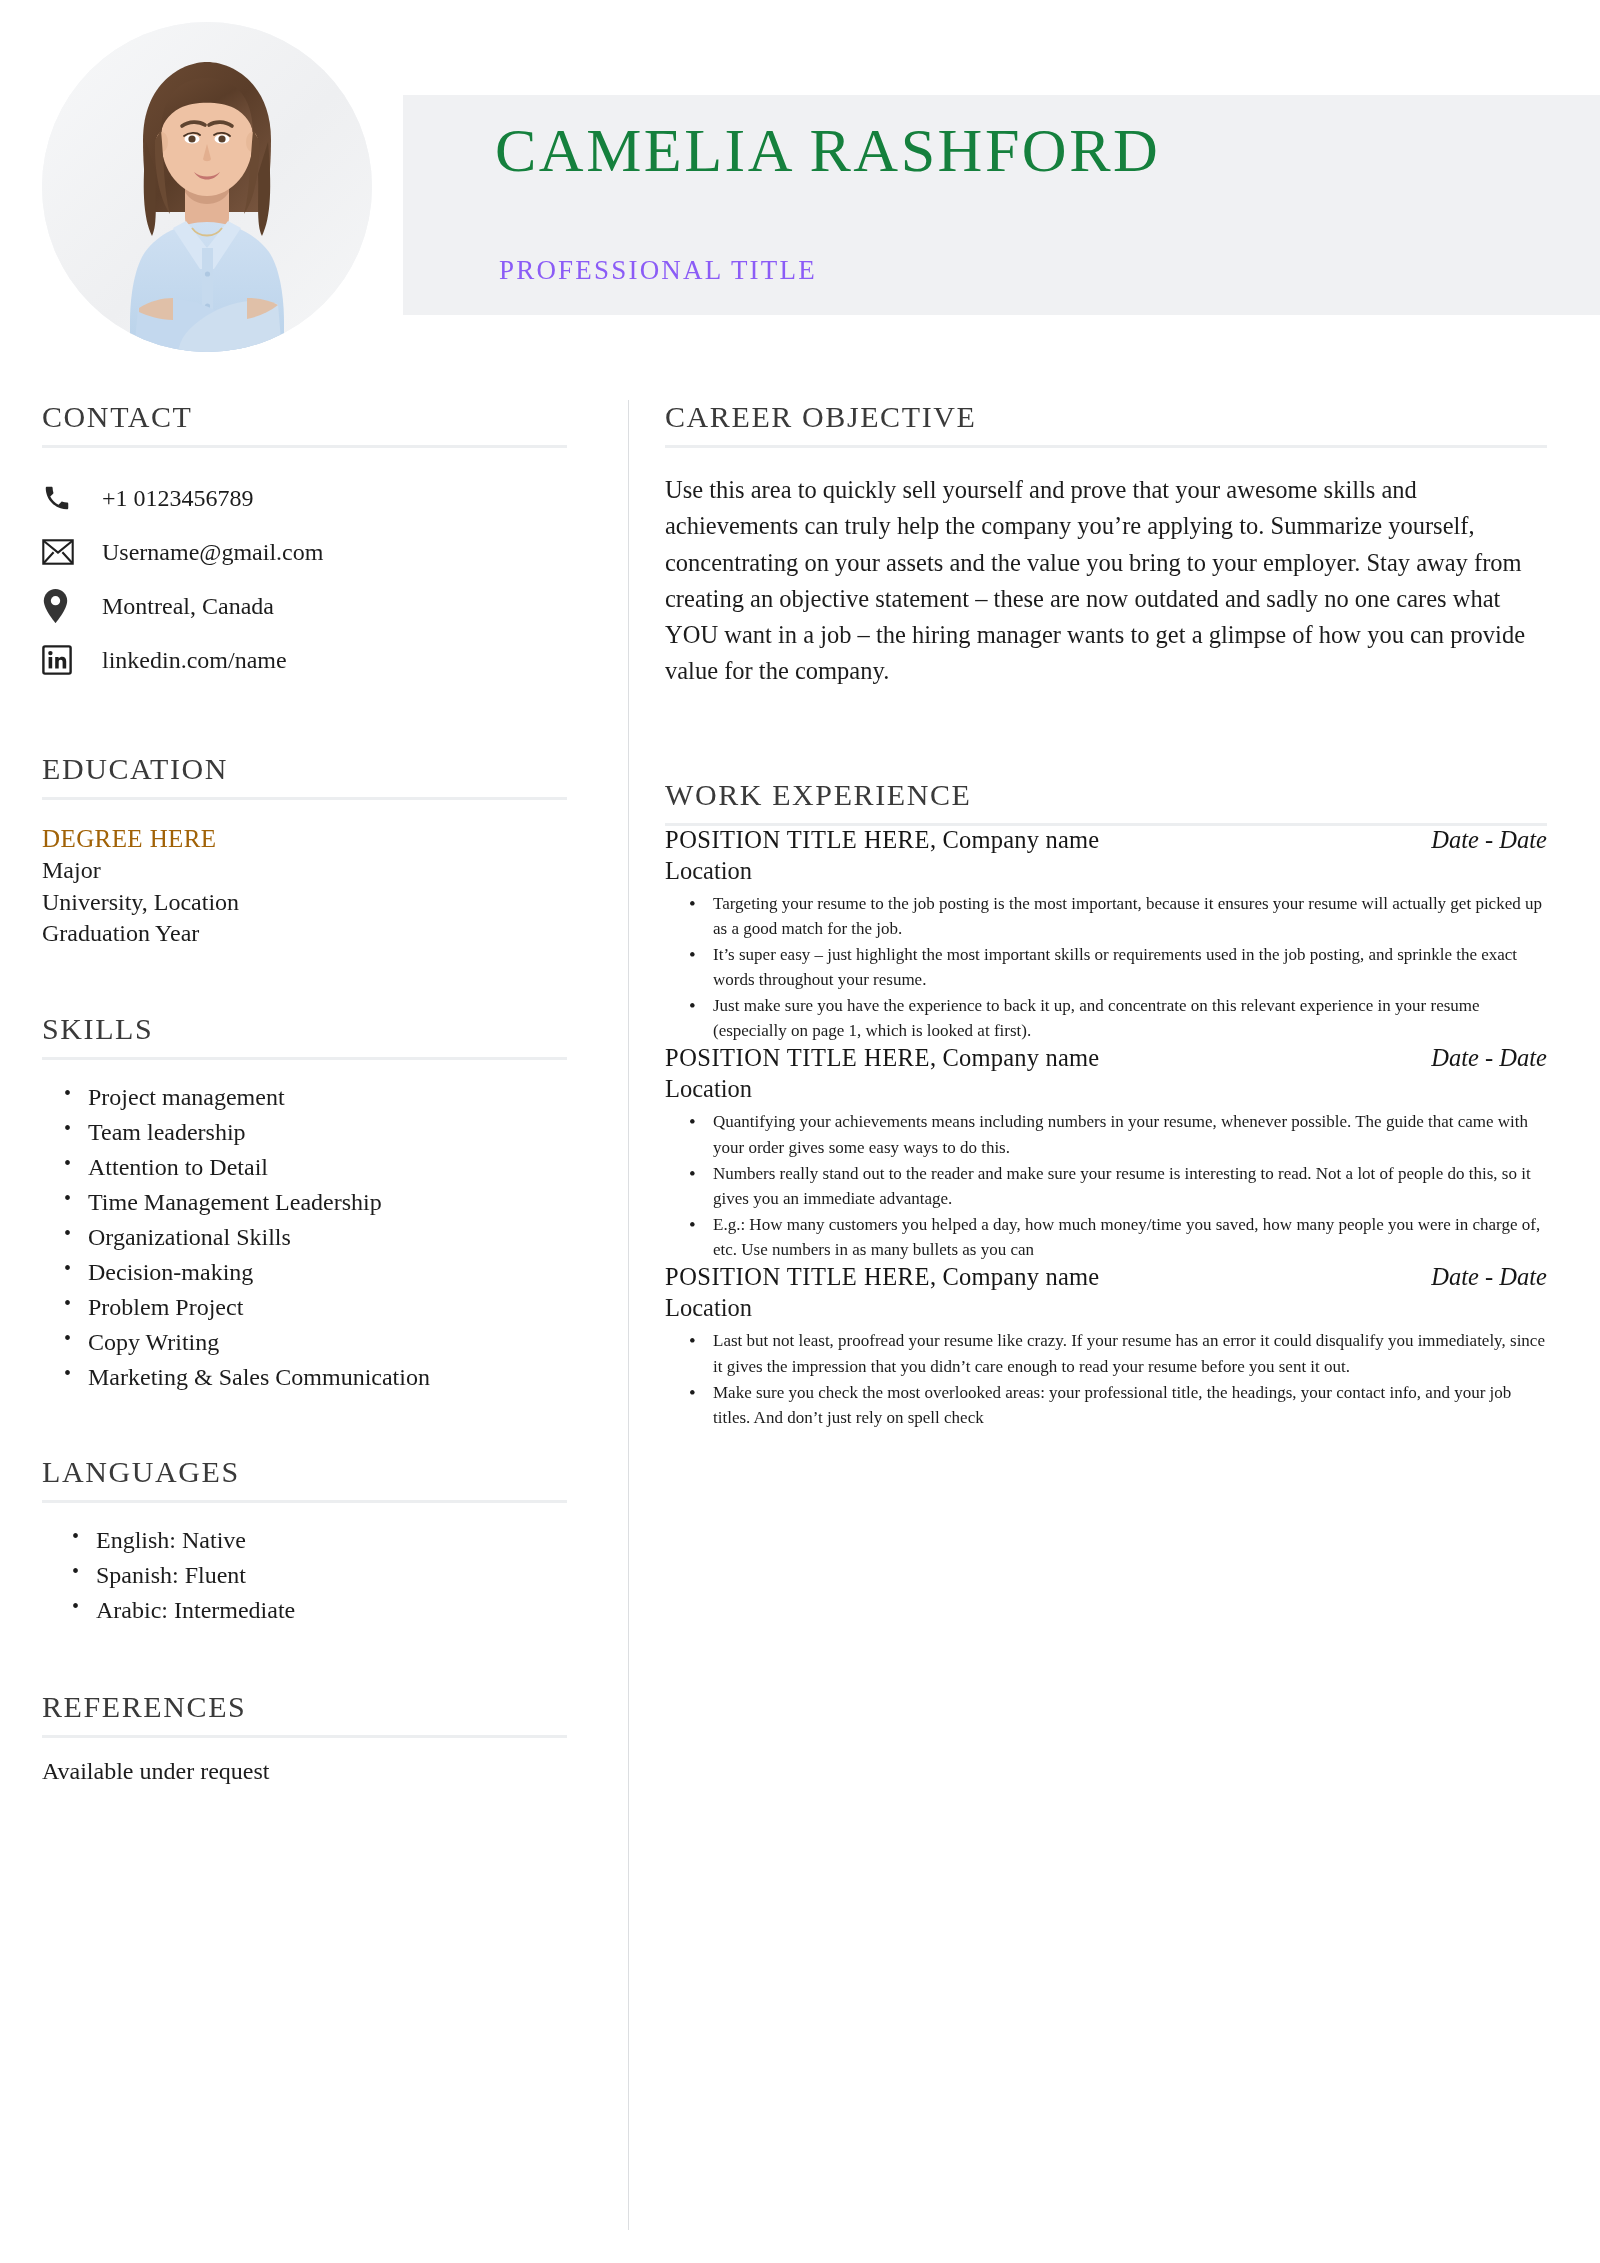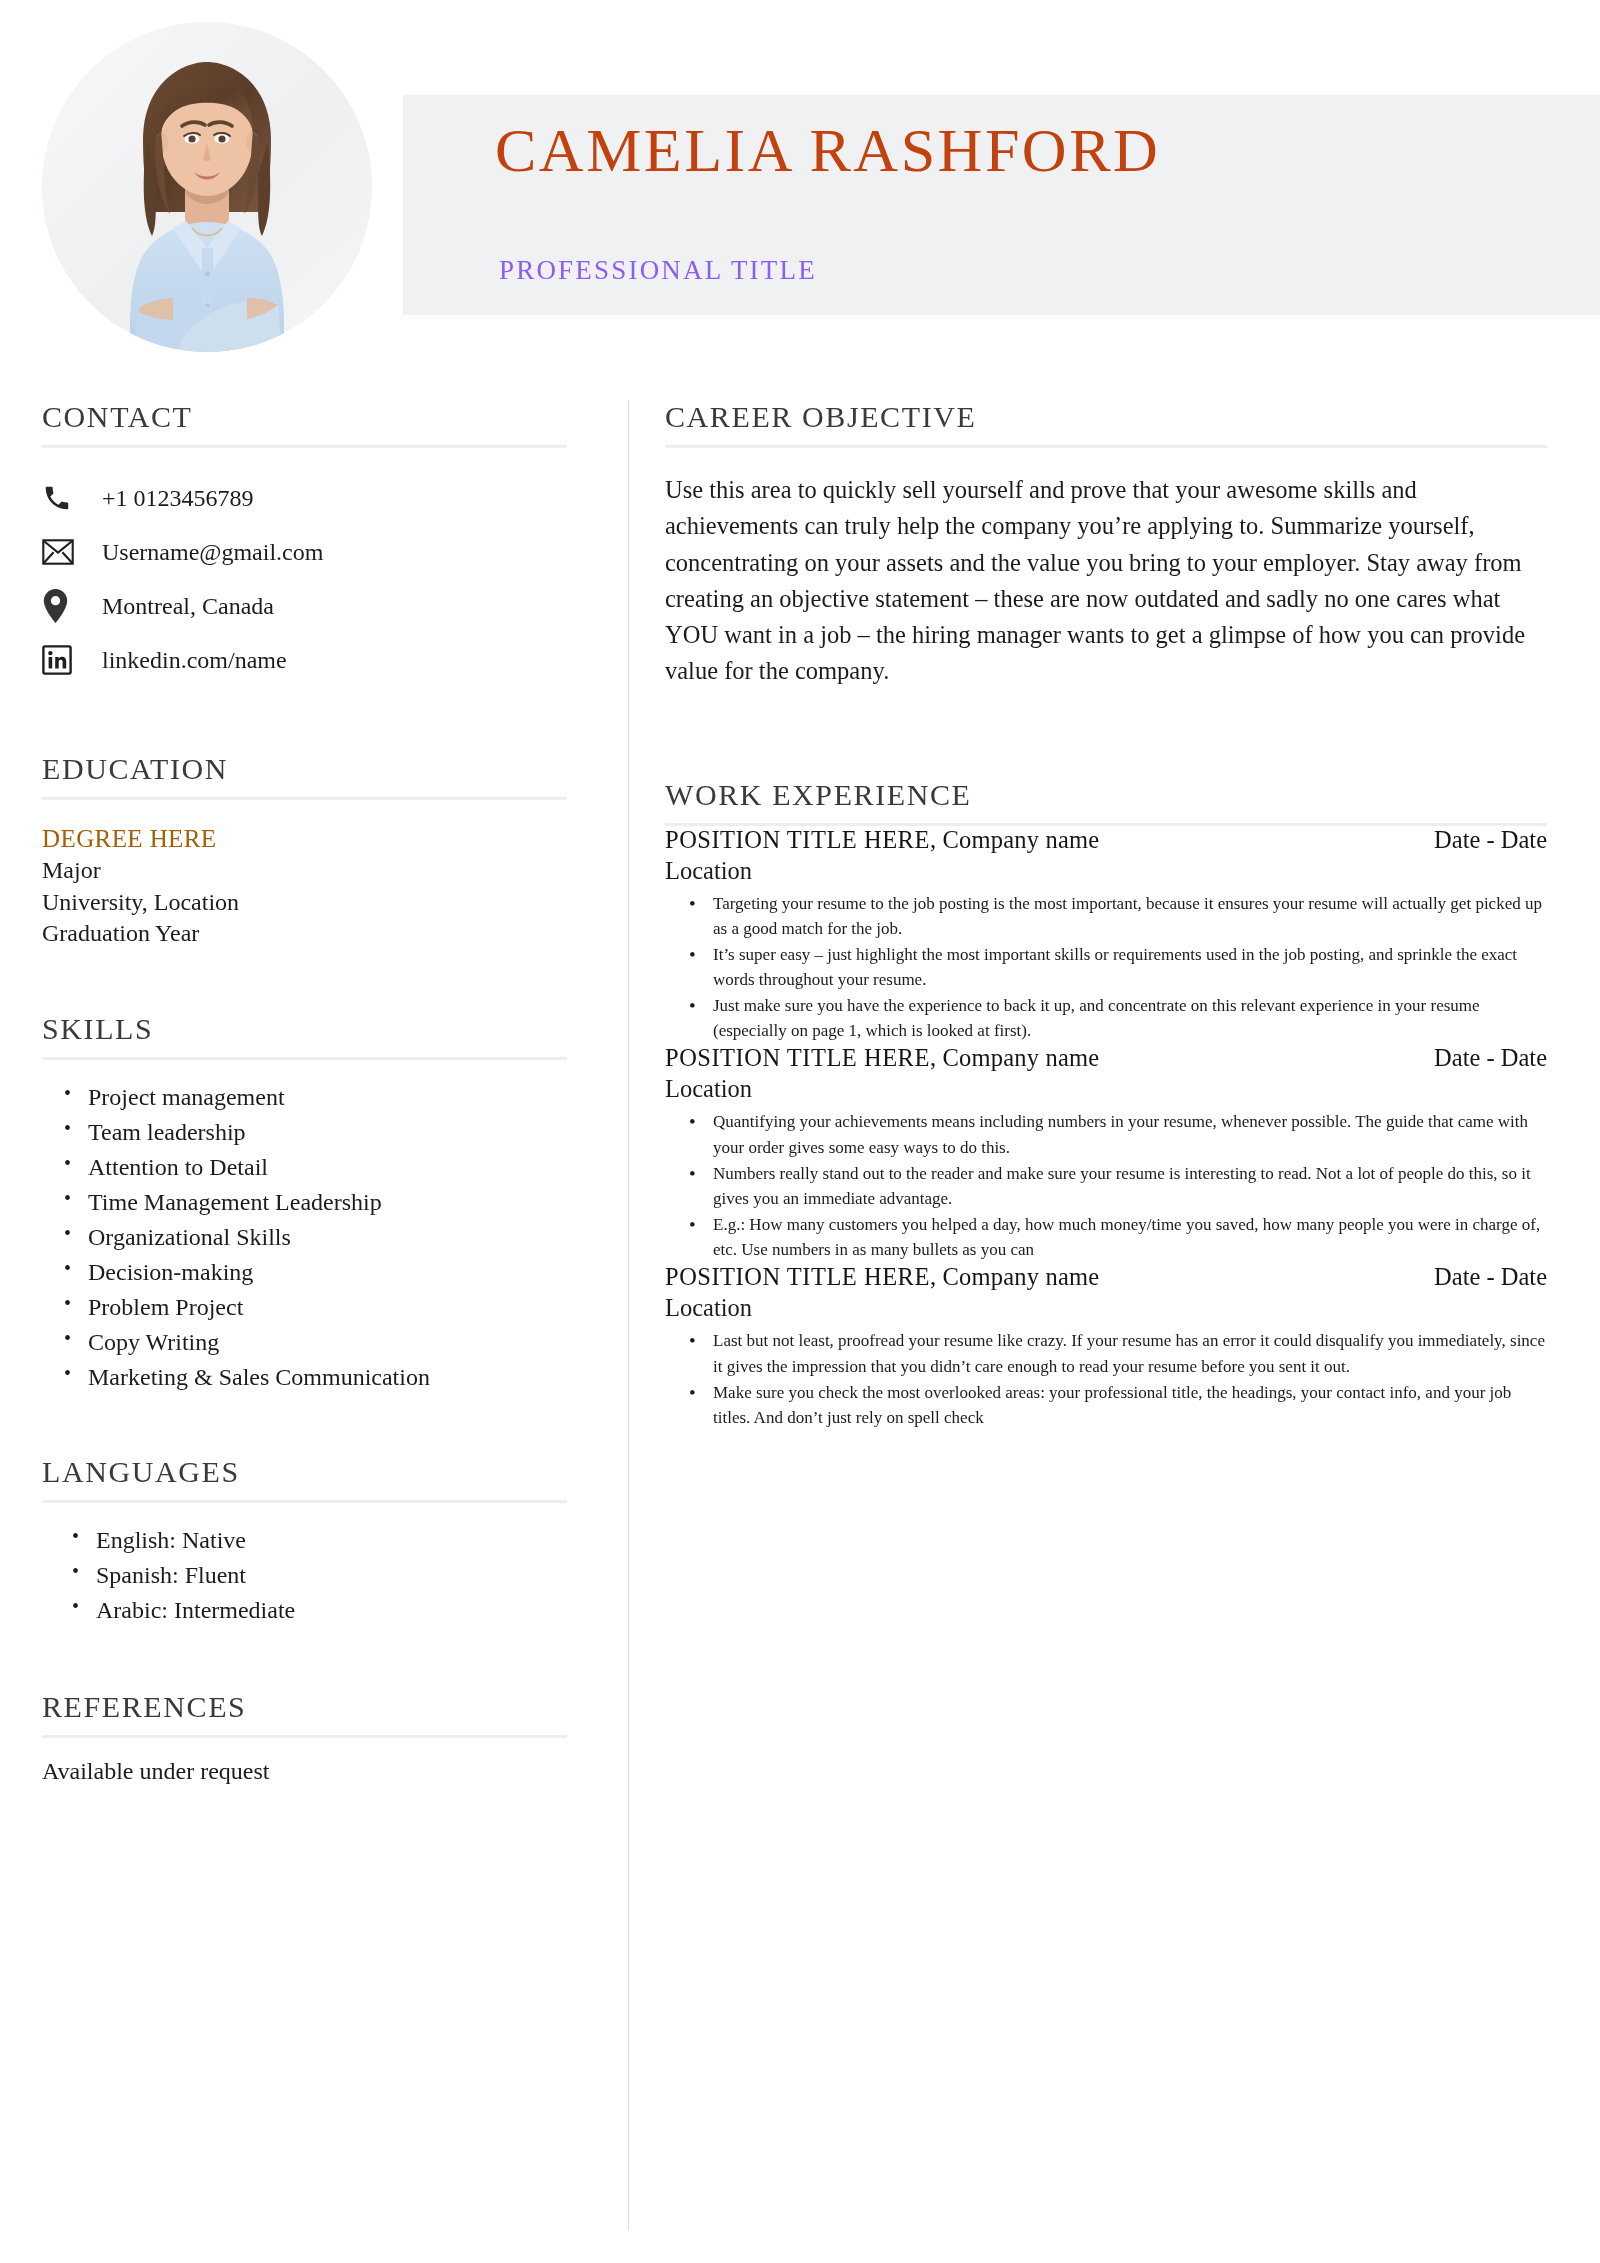--- a/index.html
+++ b/index.html
@@ -35,21 +35,21 @@
     top: 0;
     right: 0;
     height: 100%;
   }
   .full-name {
     position: absolute;
     left: 46px;
     top: 20px;
     font-size: 62px;
     letter-spacing: 2.5px;
-    color: #c2410c;
+    color: #15803d;
     font-weight: 400;
     white-space: nowrap;
   }
   .prof-title {
     position: absolute;
     left: 50px;
     top: 137px;
     font-size: 27px;
     letter-spacing: 2.2px;
     color: #8b5cf6;
@@ -204,20 +204,21 @@
   .job-title-wrap {
     font-size: 24.5px;
     color: #161616;
     letter-spacing: 0.2px;
   }
   .job-position { letter-spacing: 0.5px; }
   .job-dates {
     font-size: 24.5px;
     color: #161616;
     white-space: nowrap;
+    font-style: italic;
   }
   .job-location {
     font-size: 24.5px;
     color: #1c1c1c;
     margin-top: 3px;
   }
   ul.job-bullets {
     margin: 6px 0 0 0;
     padding-left: 48px;
     list-style: none;

